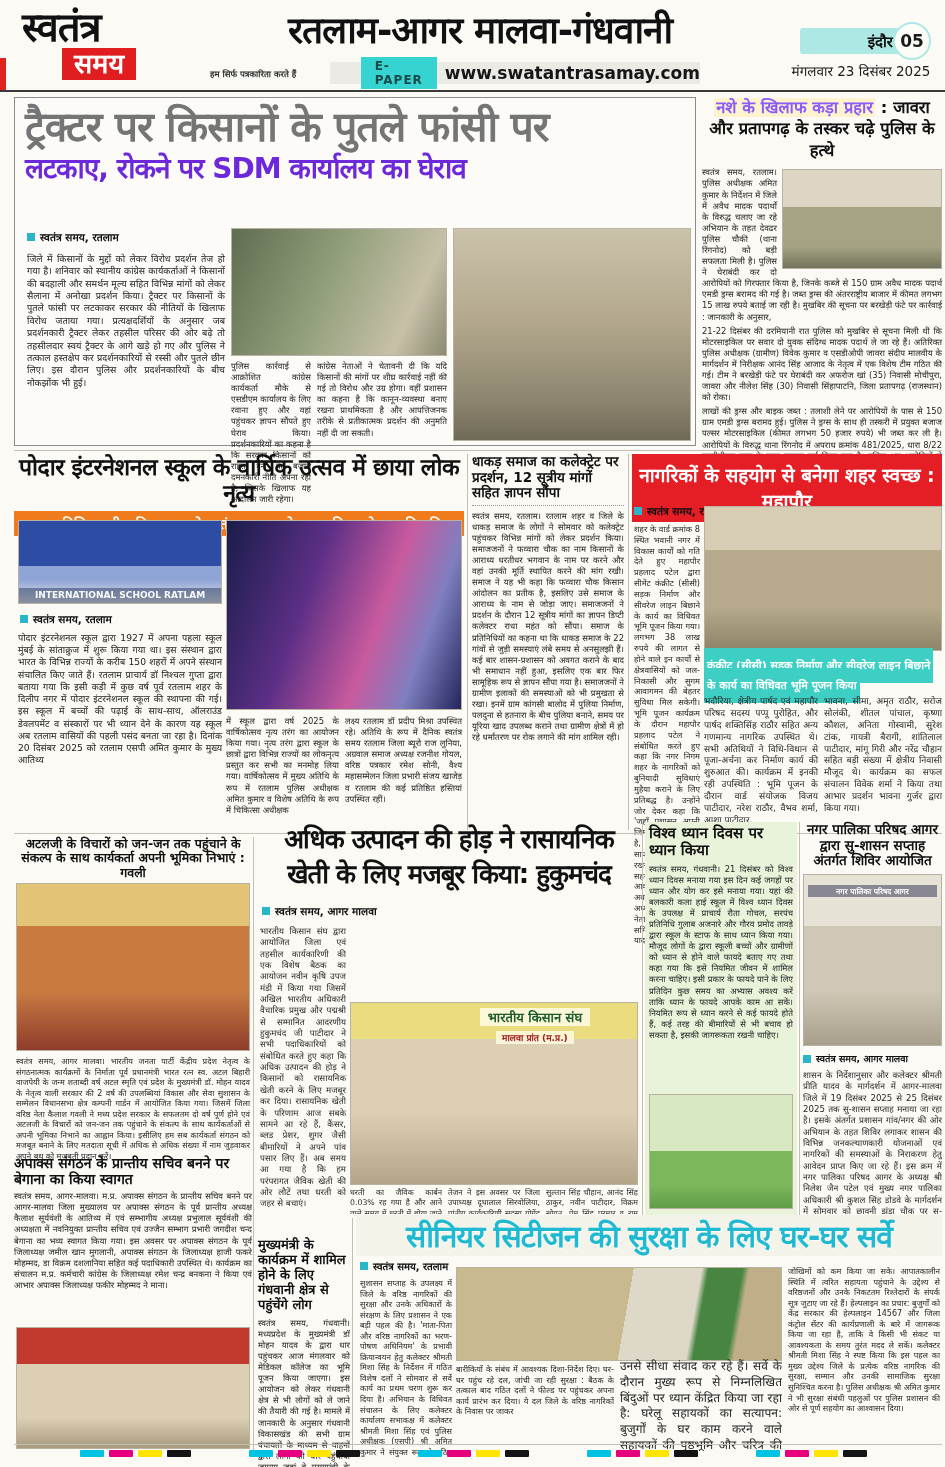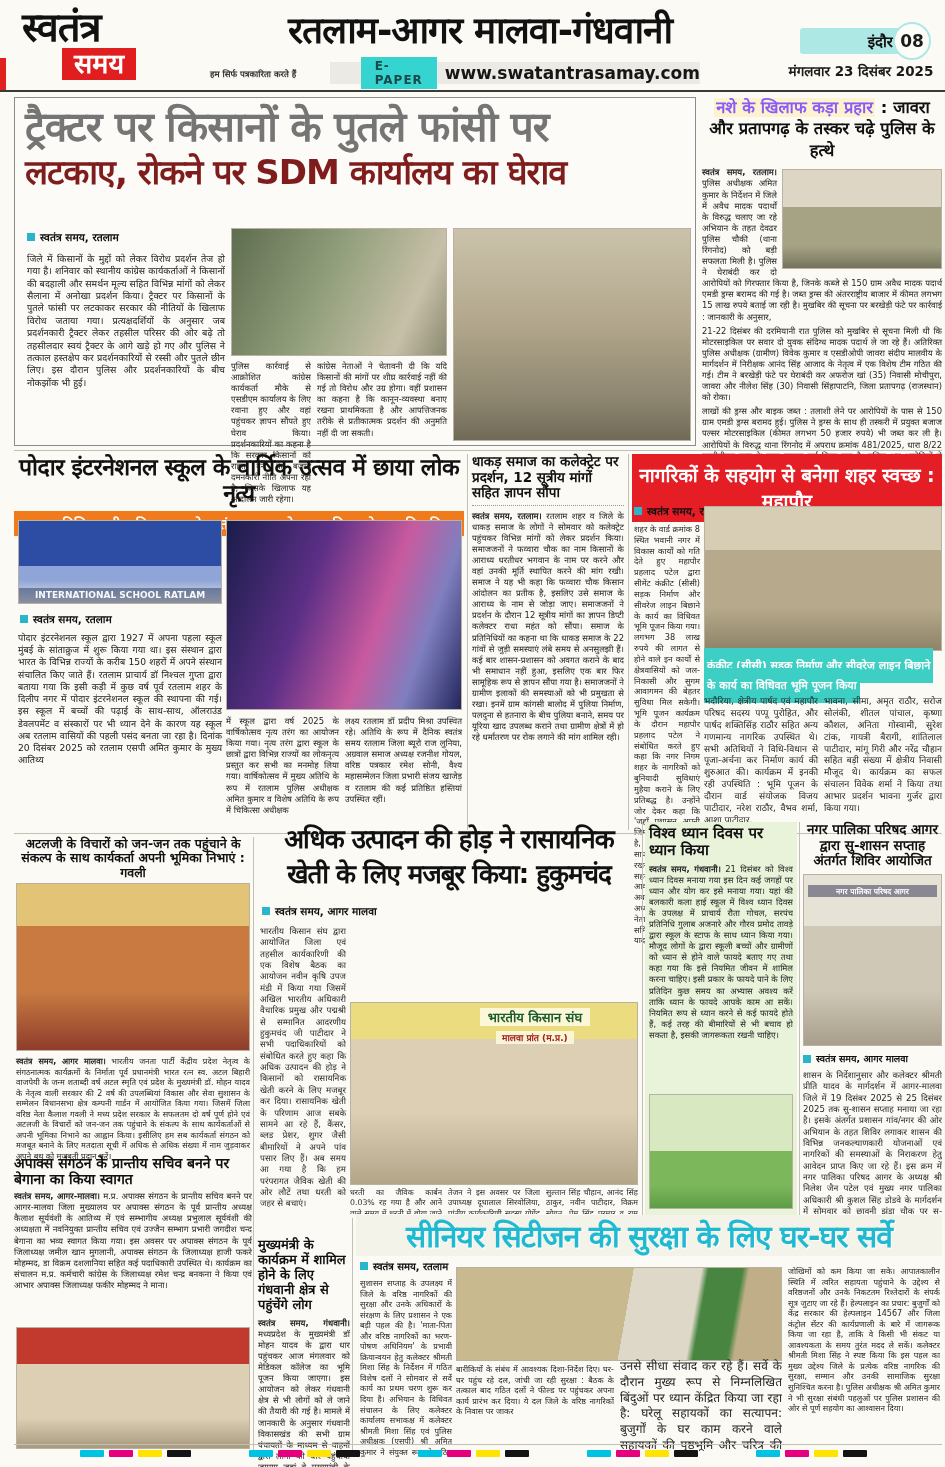--- a/index.html
+++ b/index.html
@@ -1,20 +1,20 @@
 <!DOCTYPE html>
 <html><head>
 <meta charset="utf-8">
 <style>
   *{margin:0;padding:0;box-sizing:border-box}
   html,body{background:#9a9a9a}
   .paper{position:relative;width:945px;height:1467px;margin:0 auto;background:#fbfaf5;
          font-family:"DejaVu Sans","Liberation Sans",sans-serif;color:#1a1a1a;overflow:hidden}
   .abs{position:absolute}
-  .b{font-weight:bold}
+  .b{font-weight:normal}
   .jt{text-align:justify}
   .bt{font-size:9.5px;line-height:1.33;color:#1d1d1d;text-align:justify}
   .bts{font-size:8.4px;line-height:1.32;color:#262626;text-align:justify}
   .byline{display:flex;align-items:center;gap:5px;font-weight:bold;font-size:10.5px;color:#101010}
   .sq{width:8px;height:8px;background:#2ab6c9;display:inline-block;flex:0 0 auto}
   .ph{position:absolute;overflow:hidden;display:flex;align-items:flex-end;justify-content:center;border:1px solid #b9b2a2}
   .ph .lab{font-size:9px;font-weight:bold;color:rgba(255,255,255,.95);background:rgba(20,40,80,.45);
            width:100%;text-align:center;padding:2px 0;line-height:1.25}
   .vrule{position:absolute;width:1px;background:#c3bfb4}
   .hrule{position:absolute;height:1px;background:#c3bfb4}
@@ -54,29 +54,29 @@
   <div class="abs" style="left:210px;top:68px;font-size:8.5px;color:#333;font-weight:bold">हम सिर्फ पत्रकारिता करते हैं</div>
 
   <div class="abs" style="left:330px;top:62px;width:370px;height:22px;background:#eceae5;display:flex;align-items:center">
     <span style="width:55px"></span>
     <span style="background:#35d4d0;color:#1b4a4a;font-weight:bold;font-size:12px;padding:2px 14px;letter-spacing:1px">E-PAPER</span>
     <span style="font-weight:bold;font-size:17px;color:#161616;margin-left:8px">www.swatantrasamay.com</span>
   </div>
 
   <div class="abs" style="left:800px;top:28px;width:125px;height:26px;background:#aee8e4;border-radius:3px;display:flex;align-items:center">
     <span style="flex:1;text-align:right;font-weight:bold;font-size:15px;color:#111">इंदौर</span>
-    <span style="width:38px;height:38px;background:#fdfdf8;border:2px solid #aee8e4;border-radius:50%;display:flex;align-items:center;justify-content:center;font-weight:bold;font-size:17px;margin-right:-6px">08</span>
+    <span style="width:38px;height:38px;background:#fdfdf8;border:2px solid #aee8e4;border-radius:50%;display:flex;align-items:center;justify-content:center;font-weight:bold;font-size:17px;margin-right:-6px">05</span>
   </div>
   <div class="abs b" style="left:786px;top:62px;width:150px;text-align:center;font-size:13.5px">मंगलवार 23 दिसंबर 2025</div>
 
   <div class="abs" style="left:0;top:90px;width:945px;height:2px;background:#3a3a3a"></div>
 
   <div class="abs" style="left:14px;top:97px;width:682px;height:349px;border:1.5px solid #8c8c8c;background:#fcfbf7">
     <div class="hl" style="margin:6px 10px 0;font-size:41px;color:#757575;letter-spacing:-1px">ट्रैक्टर पर किसानों के पुतले फांसी पर</div>
-    <div class="hl" style="margin:2px 10px 16px;font-size:34px;color:#7f1d1d;letter-spacing:-1px">लटकाए, रोकने पर SDM कार्यालय का घेराव</div>
+    <div class="hl" style="margin:2px 10px 16px;font-size:28px;color:#6d28d9;letter-spacing:-1px">लटकाए, रोकने पर SDM कार्यालय का घेराव</div>
     <div class="byline" style="position:absolute;left:12px;top:132px">
       <span class="sq"></span>
       <span>स्वतंत्र समय, रतलाम</span>
     </div>
     <div class="bt abs" style="left:12px;top:155px;width:198px;height:186px;font-size:9.3px">जिले में किसानों के मुद्दों को लेकर विरोध प्रदर्शन तेज हो गया है। शनिवार को स्थानीय कांग्रेस कार्यकर्ताओं ने किसानों की बदहाली और समर्थन मूल्य सहित विभिन्न मांगों को लेकर सैलाना में अनोखा प्रदर्शन किया। ट्रैक्टर पर किसानों के पुतले फांसी पर लटकाकर सरकार की नीतियों के खिलाफ विरोध जताया गया। प्रत्यक्षदर्शियों के अनुसार जब प्रदर्शनकारी ट्रैक्टर लेकर तहसील परिसर की ओर बढ़े तो तहसीलदार स्वयं ट्रैक्टर के आगे खड़े हो गए और पुलिस ने तत्काल हस्तक्षेप कर प्रदर्शनकारियों से रस्सी और पुतले छीन लिए। इस दौरान पुलिस और प्रदर्शनकारियों के बीच नोकझोंक भी हुई।</div>
     <div class="ph p-effigy" style="left:216px;top:130px;width:216px;height:128px"></div>
     <div class="bts abs" style="left:216px;top:263px;width:80px;height:80px">पुलिस कार्रवाई से आक्रोशित कांग्रेस कार्यकर्ता मौके से एसडीएम कार्यालय के लिए रवाना हुए और वहां पहुंचकर ज्ञापन सौंपते हुए घेराव किया। प्रदर्शनकारियों का कहना है कि सरकार किसानों को राहत देने के बजाय दमनकारी नीति अपना रही है, जिसके खिलाफ यह आंदोलन जारी रहेगा।</div>
     <div class="bts abs" style="left:302px;top:263px;width:130px;height:80px">कांग्रेस नेताओं ने चेतावनी दी कि यदि किसानों की मांगों पर शीघ्र कार्रवाई नहीं की गई तो विरोध और उग्र होगा। वहीं प्रशासन का कहना है कि कानून-व्यवस्था बनाए रखना प्राथमिकता है और आपत्तिजनक तरीके से प्रतीकात्मक प्रदर्शन की अनुमति नहीं दी जा सकती।</div>
     <div class="ph p-crowd" style="left:438px;top:130px;width:238px;height:213px"></div>
   </div>

